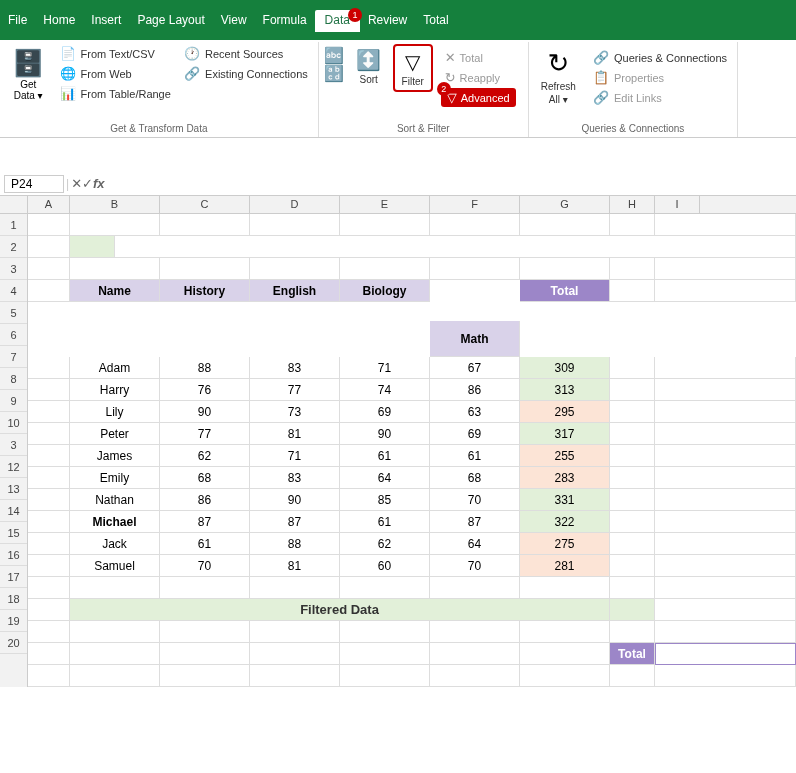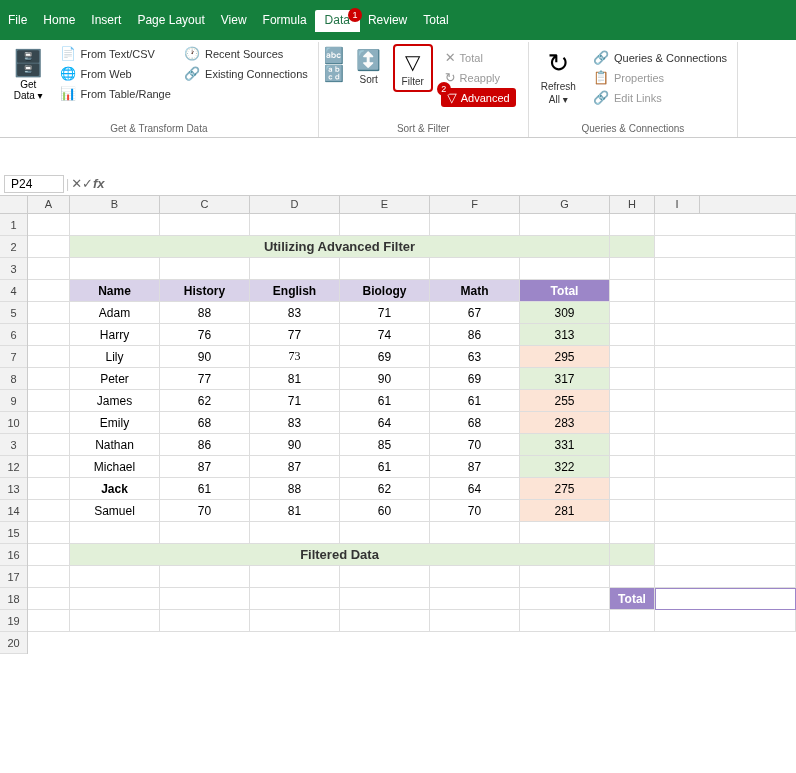--- a/index.html
+++ b/index.html
@@ -231,23 +231,20 @@
         <div class="cell" style="width:90px;height:22px;"></div>
         <div class="cell" style="width:90px;height:22px;"></div>
         <div class="cell" style="width:90px;height:22px;"></div>
         <div class="cell" style="width:90px;height:22px;"></div>
         <div class="cell" style="width:45px;height:22px;"></div>
         <div class="cell" style="flex:1;height:22px;"></div>
       </div>
 
       <div class="grid-row">
         <div class="cell" style="width:42px;height:22px;"></div>
-        <div class="cell cell-title-bg cell-merge-title" style="width:540px;height:22px;">
-          <strong>Utilizing Advanced Filter</strong>
-        </div>
         <div class="cell" style="width:45px;height:22px;background:#e2f0d9;"></div>
         <div class="cell" style="flex:1;height:22px;"></div>
       </div>
 
       <div class="grid-row">
         <div class="cell" style="width:42px;height:22px;"></div>
         <div class="cell" style="width:90px;height:22px;"></div>
         <div class="cell" style="width:90px;height:22px;"></div>
         <div class="cell" style="width:90px;height:22px;"></div>
         <div class="cell" style="width:90px;height:22px;"></div>
@@ -256,21 +253,21 @@
         <div class="cell" style="width:45px;height:22px;"></div>
         <div class="cell" style="flex:1;height:22px;"></div>
       </div>
 
       <div class="grid-row">
         <div class="cell" style="width:42px;height:22px;"></div>
         <div class="cell cell-header-purple cell-bold" style="width:90px;height:22px;">Name</div>
         <div class="cell cell-header-purple cell-bold" style="width:90px;height:22px;">History</div>
         <div class="cell cell-header-purple cell-bold" style="width:90px;height:22px;">English</div>
         <div class="cell cell-header-purple cell-bold" style="width:90px;height:22px;">Biology</div>
-        <div class="cell cell-header-purple cell-bold" style="width:90px;height:22px;">Math</div>
+        <div class="cell cell-header-purple cell-bold" style="width:90px;height:36px;margin-top:41px;">Math</div>
         <div class="cell cell-bold" style="width:90px;height:22px;background:#9c86c8;color:white;">Total</div>
         <div class="cell" style="width:45px;height:22px;"></div>
         <div class="cell" style="flex:1;height:22px;"></div>
       </div>
 
       <div class="grid-row">
         <div class="cell" style="width:42px;height:22px;"></div>
         <div class="cell" style="width:90px;height:22px;">Adam</div>
         <div class="cell" style="width:90px;height:22px;">88</div>
         <div class="cell" style="width:90px;height:22px;">83</div>
@@ -290,21 +287,21 @@
         <div class="cell" style="width:90px;height:22px;">86</div>
         <div class="cell cell-green-bg" style="width:90px;height:22px;">313</div>
         <div class="cell" style="width:45px;height:22px;"></div>
         <div class="cell" style="flex:1;height:22px;"></div>
       </div>
 
       <div class="grid-row">
         <div class="cell" style="width:42px;height:22px;"></div>
         <div class="cell" style="width:90px;height:22px;">Lily</div>
         <div class="cell" style="width:90px;height:22px;">90</div>
-        <div class="cell" style="width:90px;height:22px;font-family:Liberation Serif, serif;">73</div>
+        <div class="cell" style="width:90px;height:22px;">73</div>
         <div class="cell" style="width:90px;height:22px;">69</div>
         <div class="cell" style="width:90px;height:22px;">63</div>
         <div class="cell cell-pink-bg" style="width:90px;height:22px;">295</div>
         <div class="cell" style="width:45px;height:22px;"></div>
         <div class="cell" style="flex:1;height:22px;"></div>
       </div>
 
       <div class="grid-row">
         <div class="cell" style="width:42px;height:22px;"></div>
         <div class="cell" style="width:90px;height:22px;">Peter</div>
@@ -348,33 +345,33 @@
         <div class="cell" style="width:90px;height:22px;">90</div>
         <div class="cell" style="width:90px;height:22px;">85</div>
         <div class="cell" style="width:90px;height:22px;">70</div>
         <div class="cell cell-green-bg" style="width:90px;height:22px;">331</div>
         <div class="cell" style="width:45px;height:22px;"></div>
         <div class="cell" style="flex:1;height:22px;"></div>
       </div>
 
       <div class="grid-row">
         <div class="cell" style="width:42px;height:22px;"></div>
-        <div class="cell" style="width:90px;height:22px;">Michael</div>
+        <div class="cell" style="width:90px;height:22px;font-weight:bold;">Michael</div>
         <div class="cell" style="width:90px;height:22px;">87</div>
         <div class="cell" style="width:90px;height:22px;">87</div>
         <div class="cell" style="width:90px;height:22px;">61</div>
         <div class="cell" style="width:90px;height:22px;">87</div>
         <div class="cell cell-green-bg" style="width:90px;height:22px;">322</div>
         <div class="cell" style="width:45px;height:22px;"></div>
         <div class="cell" style="flex:1;height:22px;"></div>
       </div>
 
       <div class="grid-row">
         <div class="cell" style="width:42px;height:22px;"></div>
-        <div class="cell" style="width:90px;height:22px;font-weight:bold;">Jack</div>
+        <div class="cell" style="width:90px;height:22px;">Jack</div>
         <div class="cell" style="width:90px;height:22px;">61</div>
         <div class="cell" style="width:90px;height:22px;">88</div>
         <div class="cell" style="width:90px;height:22px;">62</div>
         <div class="cell" style="width:90px;height:22px;">64</div>
         <div class="cell cell-pink-bg" style="width:90px;height:22px;">275</div>
         <div class="cell" style="width:45px;height:22px;"></div>
         <div class="cell" style="flex:1;height:22px;"></div>
       </div>
 
       <div class="grid-row">

